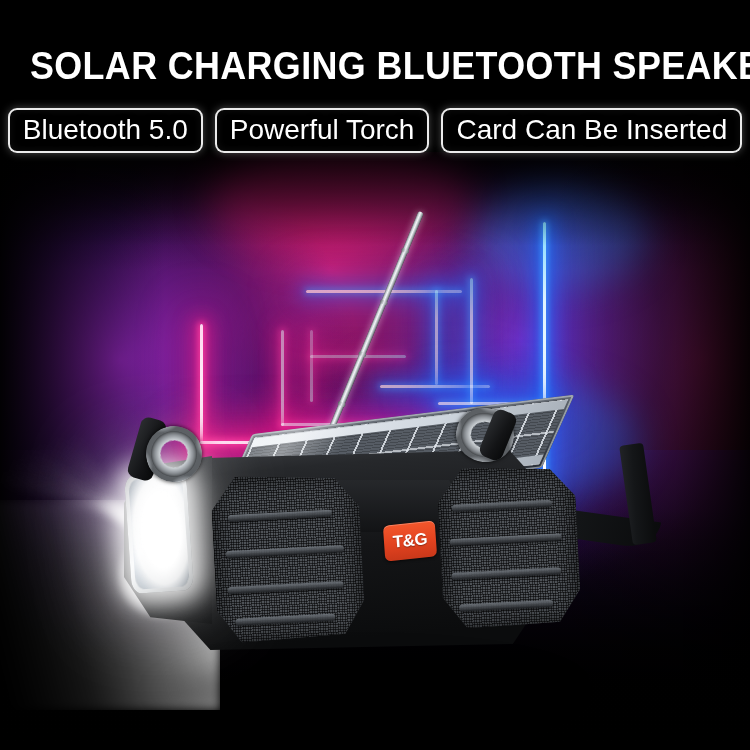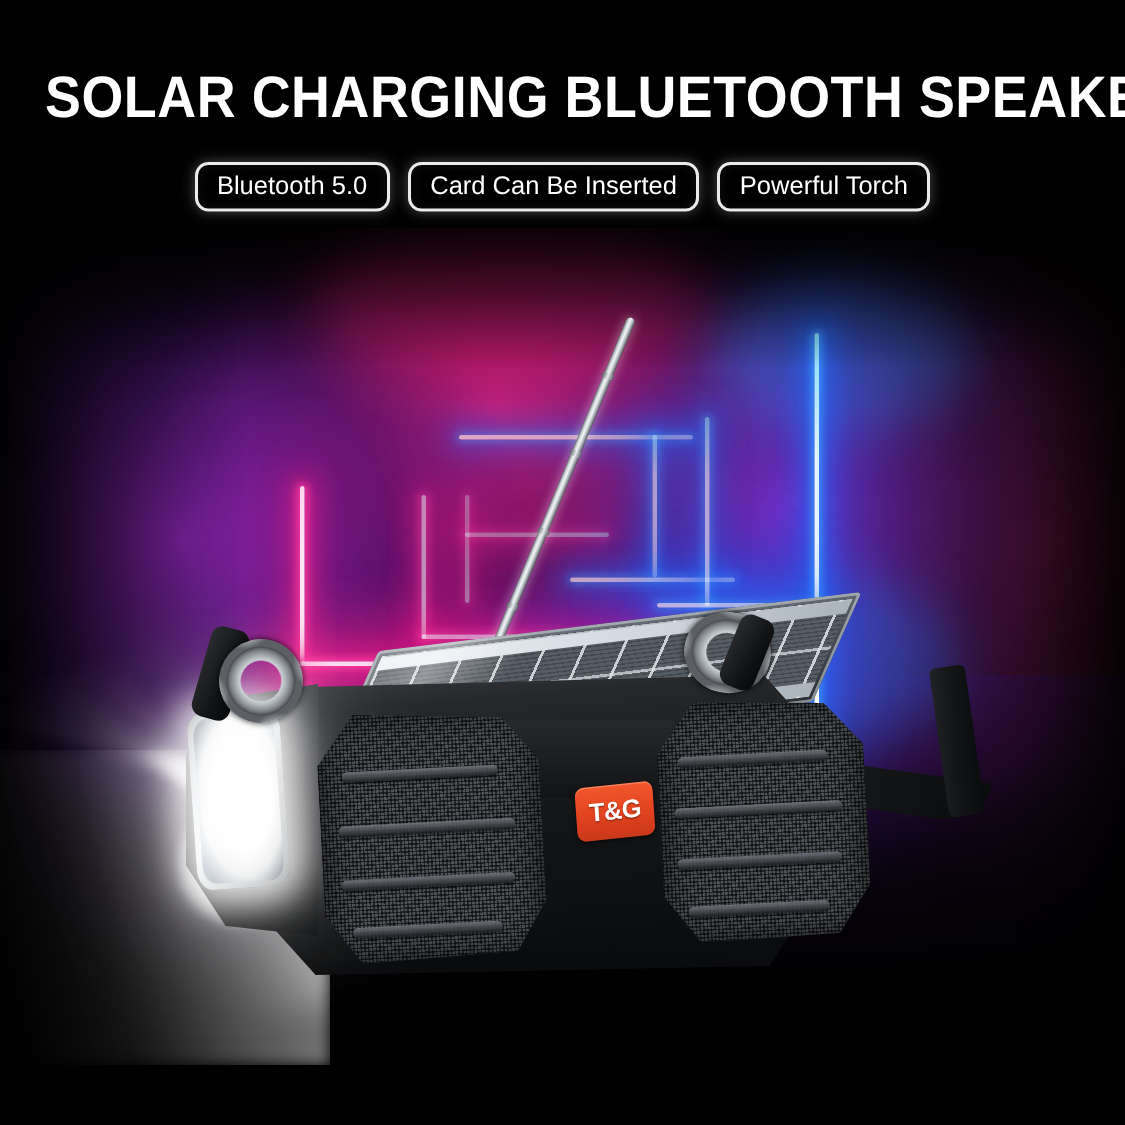--- a/index.html
+++ b/index.html
@@ -269,21 +269,21 @@
   .badges{
     position:absolute;left:0;top:108px;width:750px;
     display:flex;justify-content:center;align-items:center;gap:12px;
   }
   .badge{
     border:2px solid rgba(255,255,255,.92);
     border-radius:9px;
     padding:4px 13px 6px;
     color:#fff;
     font-family:"Liberation Sans Narrow","Liberation Sans", sans-serif;
-    font-size:17px;
+    font-size:28px;
     line-height:1.12;
     white-space:nowrap;
     background:rgba(0,0,0,.30);
     box-shadow:0 0 9px rgba(255,255,255,.30), inset 0 0 8px rgba(255,255,255,.06);
     text-shadow:0 0 6px rgba(0,0,0,.8);
   }
   
   .topmask{
     position:absolute;left:0;top:0;width:750px;height:152px;background:#000;z-index:30;
   }
@@ -391,18 +391,18 @@
     <div class="strap-loop" style="left:368px;top:18px;width:24px;height:50px;transform:rotate(22deg);"></div>
   </div>
 
   <div class="prod-shadow"></div>
 
   <div class="topmask"></div>
   <div class="header">
     <div class="headline">SOLAR CHARGING BLUETOOTH SPEAKER</div>
     <div class="badges">
       <div class="badge">Bluetooth 5.0</div>
+      <div class="badge">Powerful Torch</div>
       <div class="badge">Card Can Be Inserted</div>
-      <div class="badge">Powerful Torch</div>
     </div>
   </div>
 
 </div>
 
 </body></html>

